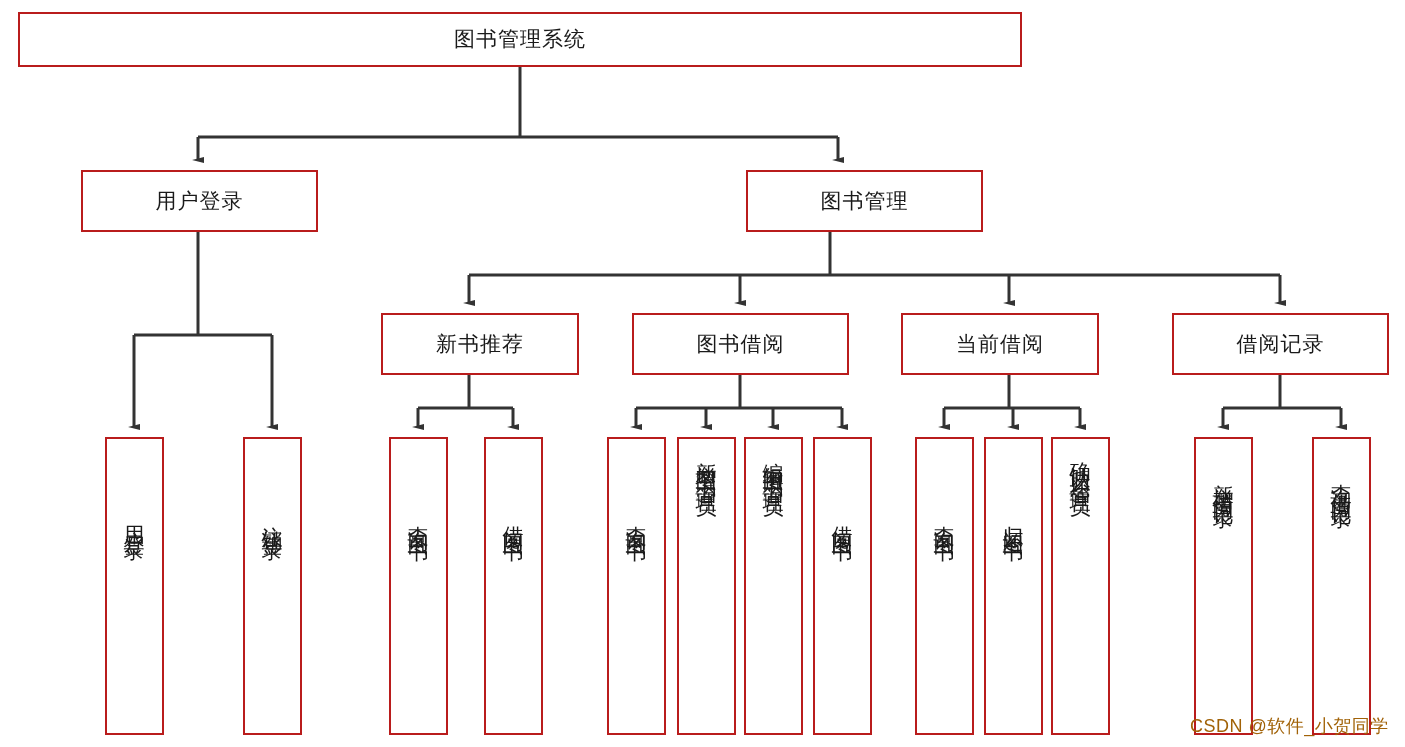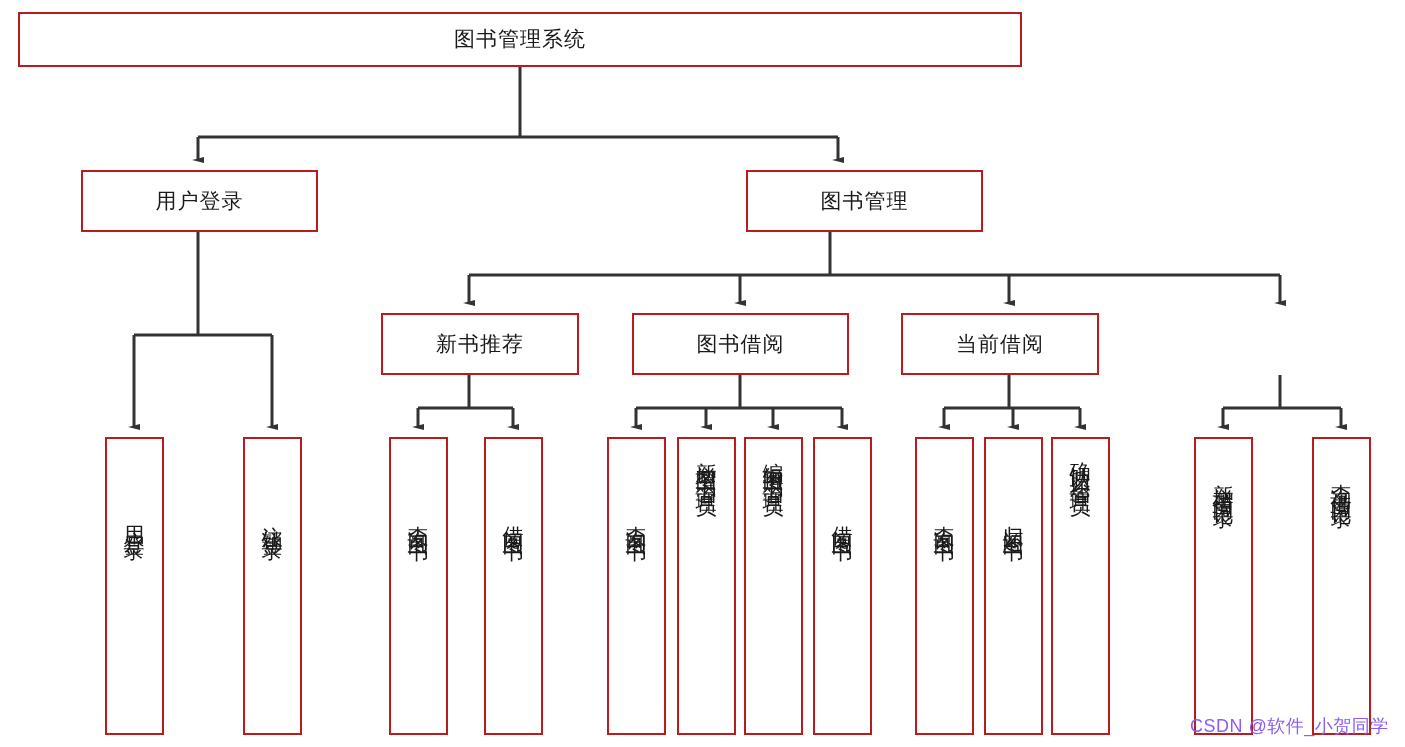--- a/index.html
+++ b/index.html
@@ -60,21 +60,21 @@
     margin-top: 6px;
   }
   .node.leaf.tall2 .label {
     margin-top: 28px;
   }
   .watermark {
     position: absolute;
     left: 1190px;
     top: 714px;
     font-size: 18px;
-    color: #8b5cf6;
+    color: #a16207;
     white-space: nowrap;
     letter-spacing: 0.5px;
   }
 </style>
 </head>
 <body>
 
 <div id="canvas">
 
   <svg class="lines" viewBox="0 0 1405 747">
@@ -140,20 +140,23 @@
 
   <div class="node" style="left:361px; top:313px; width:198px; height:62px;margin-left:20px;">
     <span class="label">新书推荐</span>
   </div>
   <div class="node" style="left:632px; top:313px; width:217px; height:62px;text-align:right;">
     <span class="label">图书借阅</span>
   </div>
   <div class="node" style="left:901px; top:313px; width:198px; height:62px;">
     <span class="label">当前借阅</span>
   </div>
+  <div class="node" style="left:1172px; top:313px; width:217px; height:62px;">
+    <span class="label">借阅记录</span>
+  </div>
 
   <div class="node leaf mid" style="left:105px; top:437px; width:59px; height:298px;">
     <span class="label">用户登录</span>
   </div>
   <div class="node leaf mid" style="left:243px; top:437px; width:59px; height:298px;">
     <span class="label">注销登录</span>
   </div>
 
   <div class="node leaf mid" style="left:389px; top:437px; width:59px; height:298px;">
     <span class="label">查询图书</span>

